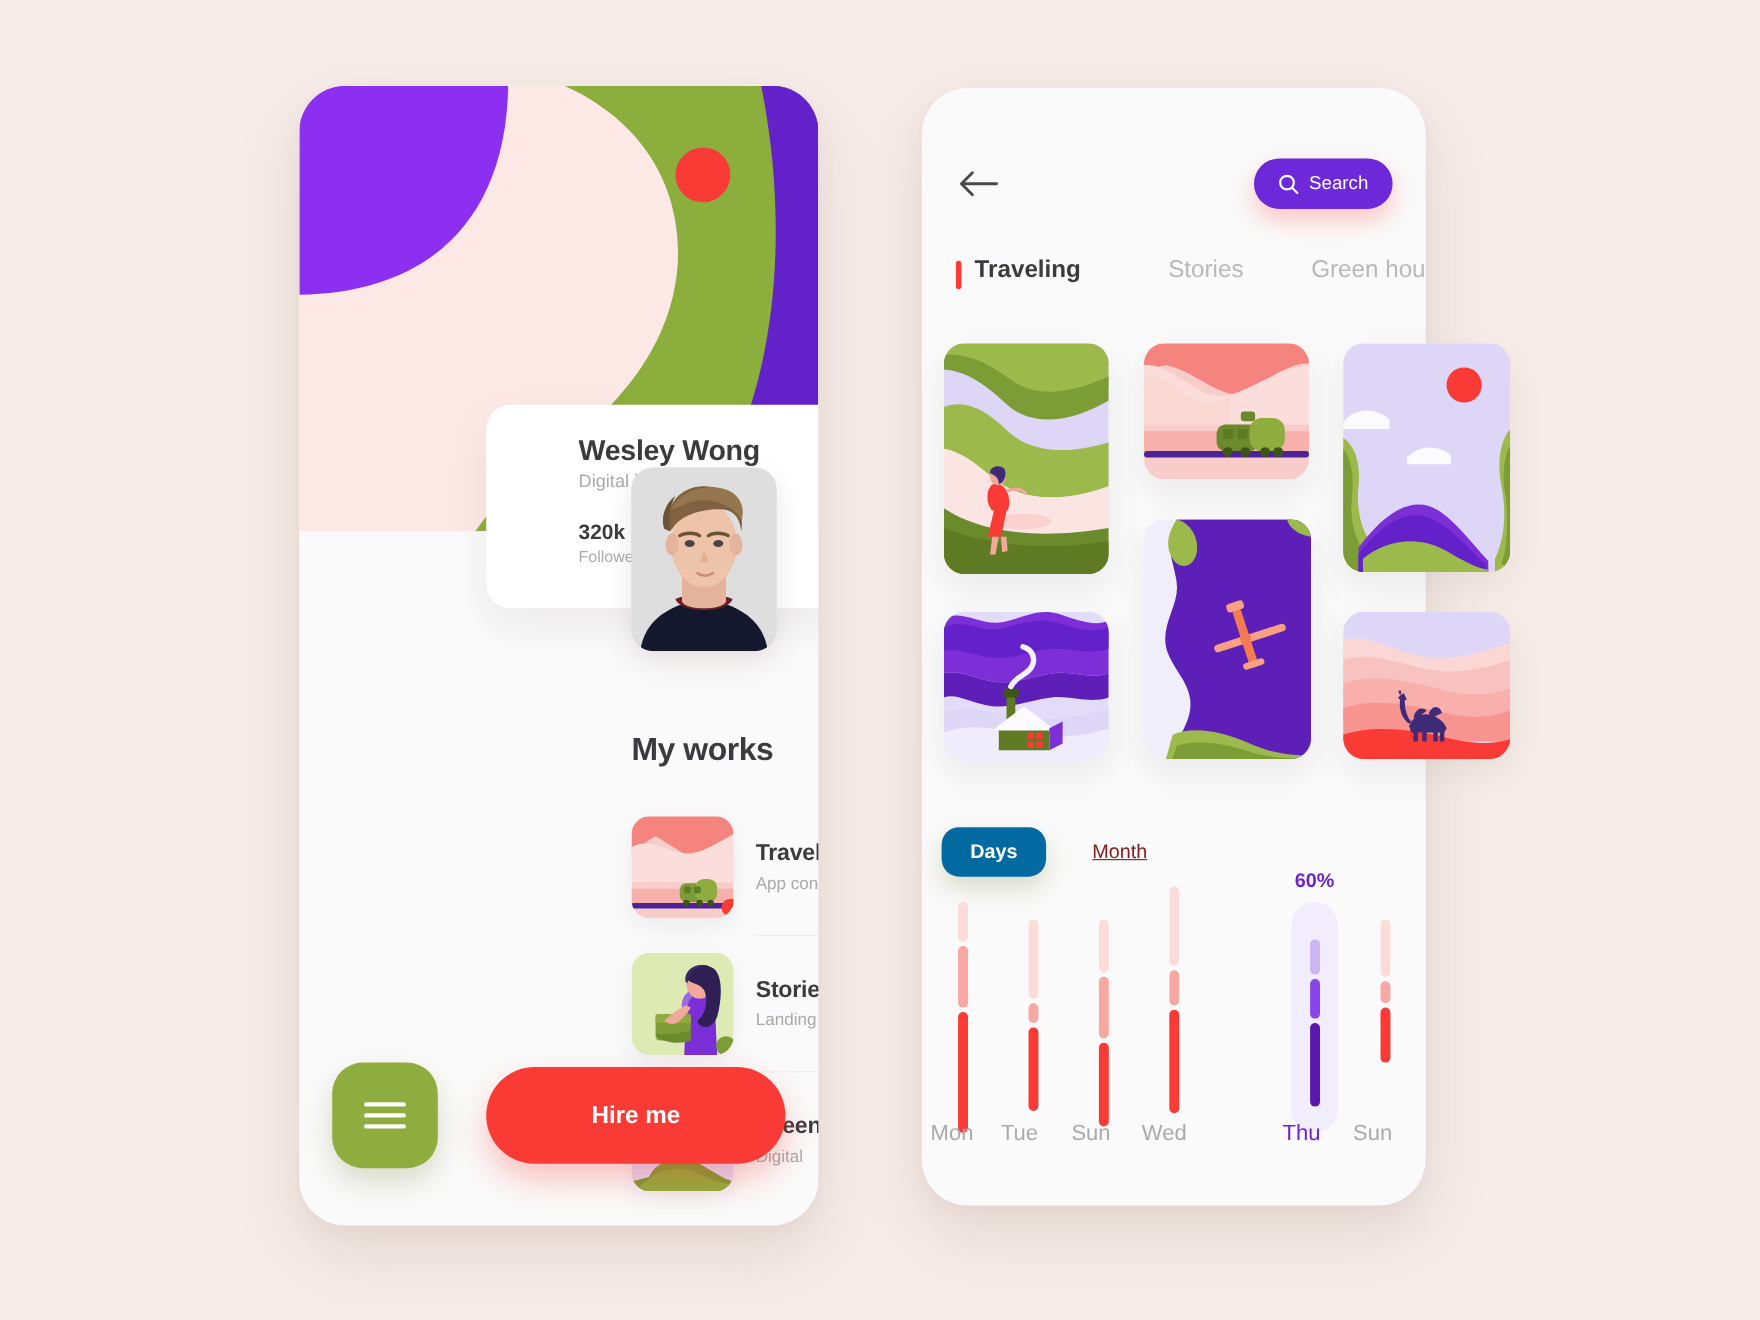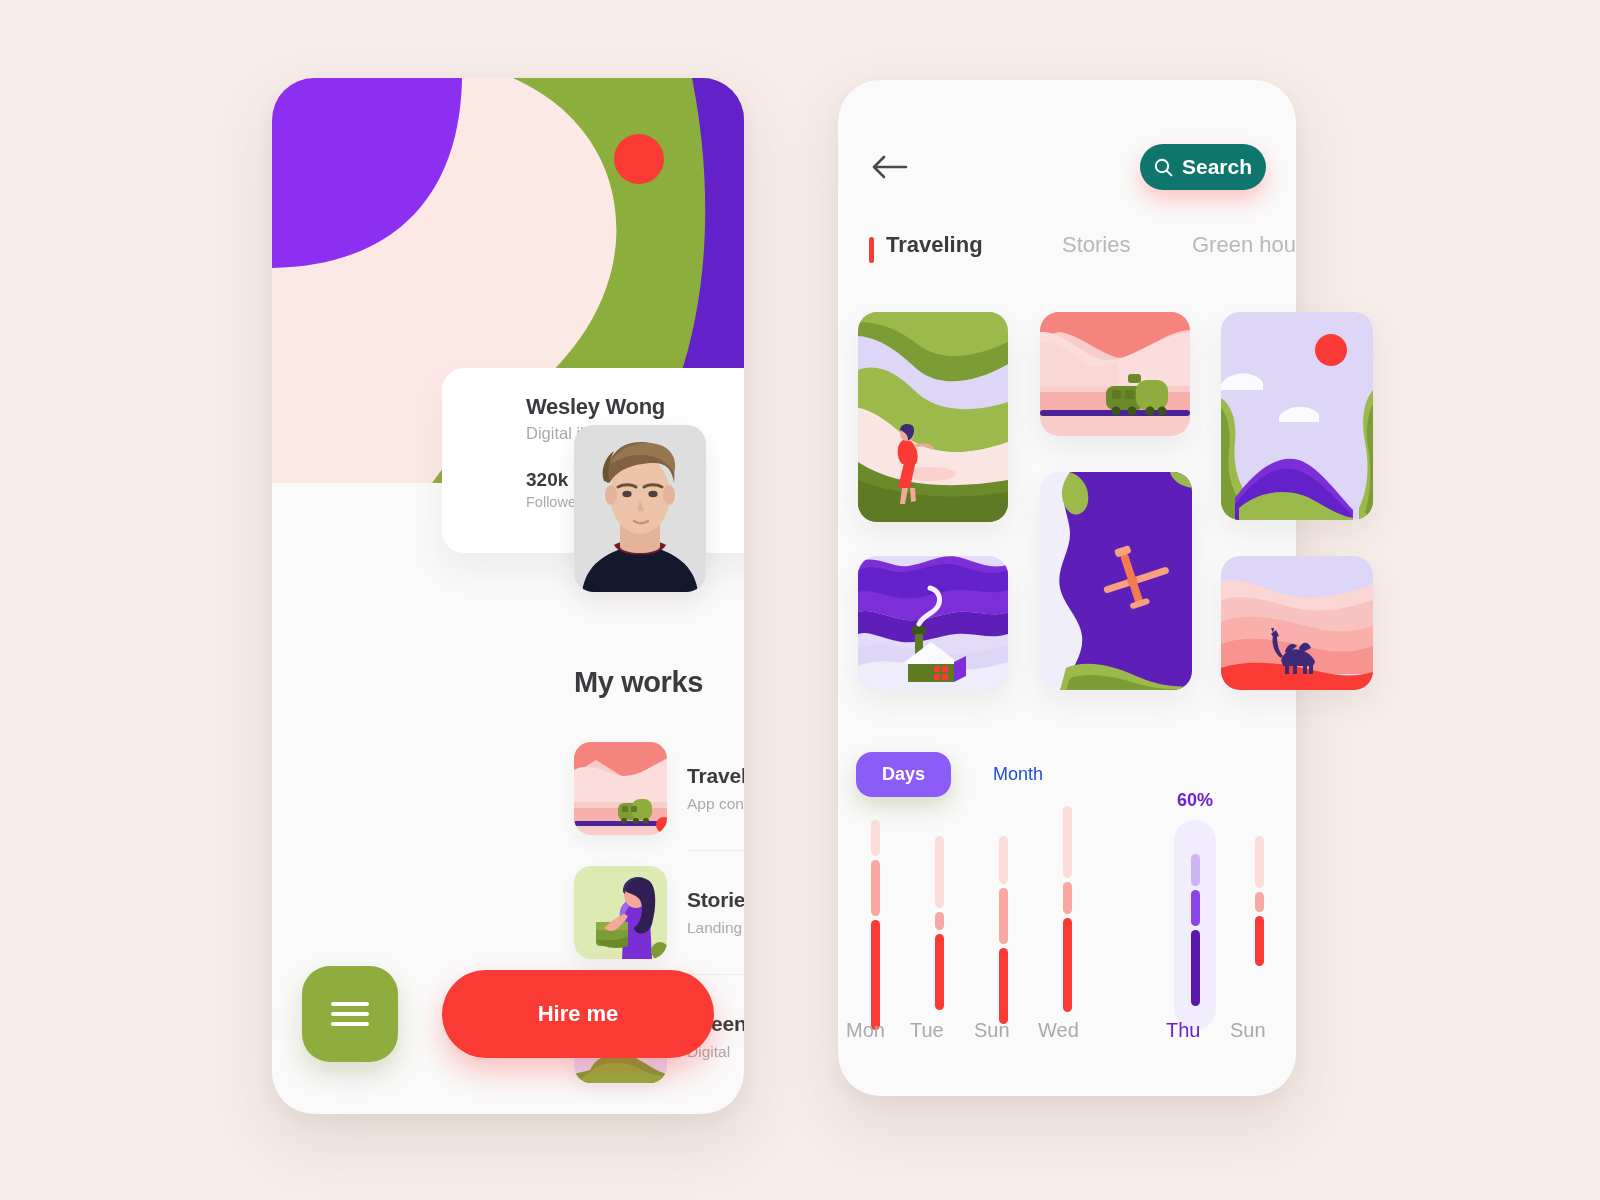--- a/index.html
+++ b/index.html
@@ -24,21 +24,21 @@
   
   .hero { position:absolute; left:0; top:0; width:472px; height:405px; overflow:hidden; background:#fce9e6; }
   .hero svg { display:block; }
 
   .profile-card {
     position:absolute; left:170px; top:290px; width:330px; height:185px;
     background:#fff; border-radius:22px;
     box-shadow:0 16px 34px rgba(130,110,105,.10);
     padding:26px 0 0 84px;
   }
-  .pc-name { font-size:22px; font-weight:bold; color:#3b3b3f; letter-spacing:-.3px; }
+  .pc-name { font-size:26px; font-weight:bold; color:#3b3b3f; letter-spacing:-.3px; }
   .pc-role { font-size:16.5px; color:#a9a9ae; margin-top:4px; }
   .pc-stats { display:flex; margin-top:26px; }
   .pc-stat { margin-right:50px; }
   .pc-stat-val { font-size:19px; font-weight:bold; color:#3b3b3f; }
   .pc-stat-lbl { font-size:14.5px; color:#a9a9ae; margin-top:3px; }
 
   .avatar {
     position:absolute; left:302px; top:347px; width:132px; height:167px;
     border-radius:20px; overflow:hidden; background:#dcdcdc;
     box-shadow:0 10px 24px rgba(120,100,95,.14);
@@ -81,24 +81,24 @@
     color:#fff; font-size:22px; font-weight:bold;text-align:right;
   }
 
   
   .rp-inner { position:absolute; inset:0; border-radius:42px; }
   .back-arrow {
     position:absolute; left:30px; top:72px; width:44px; height:30px; cursor:pointer;
   }
   .search-btn {
     position:absolute; left:302px; top:64px; width:126px; height:46px;
-    background:#0f766e; border-radius:23px;
+    background:#6d28d9; border-radius:23px;
     box-shadow:0 10px 22px rgba(249,58,53,.28);
     display:flex; align-items:center; justify-content:center; gap:9px; cursor:pointer;
-    color:#fff; font-size:21px;font-weight:bold;
+    color:#fff; font-size:17px;
   }
   .search-btn svg { display:block; }
 
   .tabs { position:absolute; left:0; top:152px; width:458px; height:48px; overflow:hidden; }
   .tab { position:absolute; top:0; font-size:22px; color:#b7b7bc; white-space:nowrap; cursor:pointer; }
   .tab.active { color:#3b3b3f; font-weight:bold; }
   .tab-marker { position:absolute; left:31px; top:5px; width:5px; height:26px; background:#f93a35; border-radius:3px; }
   .tab-0 { left:48px; }
   .tab-1 { left:224px; }
   .tab-2 { left:354px; }
@@ -115,22 +115,22 @@
   .g2 { left:383px; top:-74px; width:152px; height:208px; }
   .g3 { left:20px;  top:170px; width:150px; height:134px; }
   .g4 { left:202px; top:86px;  width:152px; height:218px; }
   .g5 { left:383px; top:170px; width:152px; height:134px; }
 
   
   .seg-toggle { position:absolute; left:18px; top:672px; display:flex; align-items:center; gap:16px; }
   .seg {
     padding:12px 26px; border-radius:16px; font-size:18px; cursor:pointer;
   }
-  .seg.on  { background:#8b5cf6; color:#fff; font-weight:bold; box-shadow:0 10px 22px rgba(120,130,60,.25);text-align:center; }
-  .seg.off { color:#1d4ed8; }
+  .seg.on  { background:#0369a1; color:#fff; font-weight:bold; box-shadow:0 10px 22px rgba(120,130,60,.25);text-align:center; }
+  .seg.off { color:#7f1d1d;text-decoration:underline; }
 
   .chart { position:absolute; left:0; top:712px; width:458px; height:260px; }
   .col { position:absolute; top:0; width:58px; height:260px; }
   .col-hl {
     position:absolute; left:8px; top:28px; width:42px; height:210px;
     background:#f2edfd; border-radius:21px;
   }
   .col-pct {
     position:absolute; left:0; top:-2px; width:58px; text-align:center;
     font-size:18px; font-weight:bold; color:#6d21cf;

